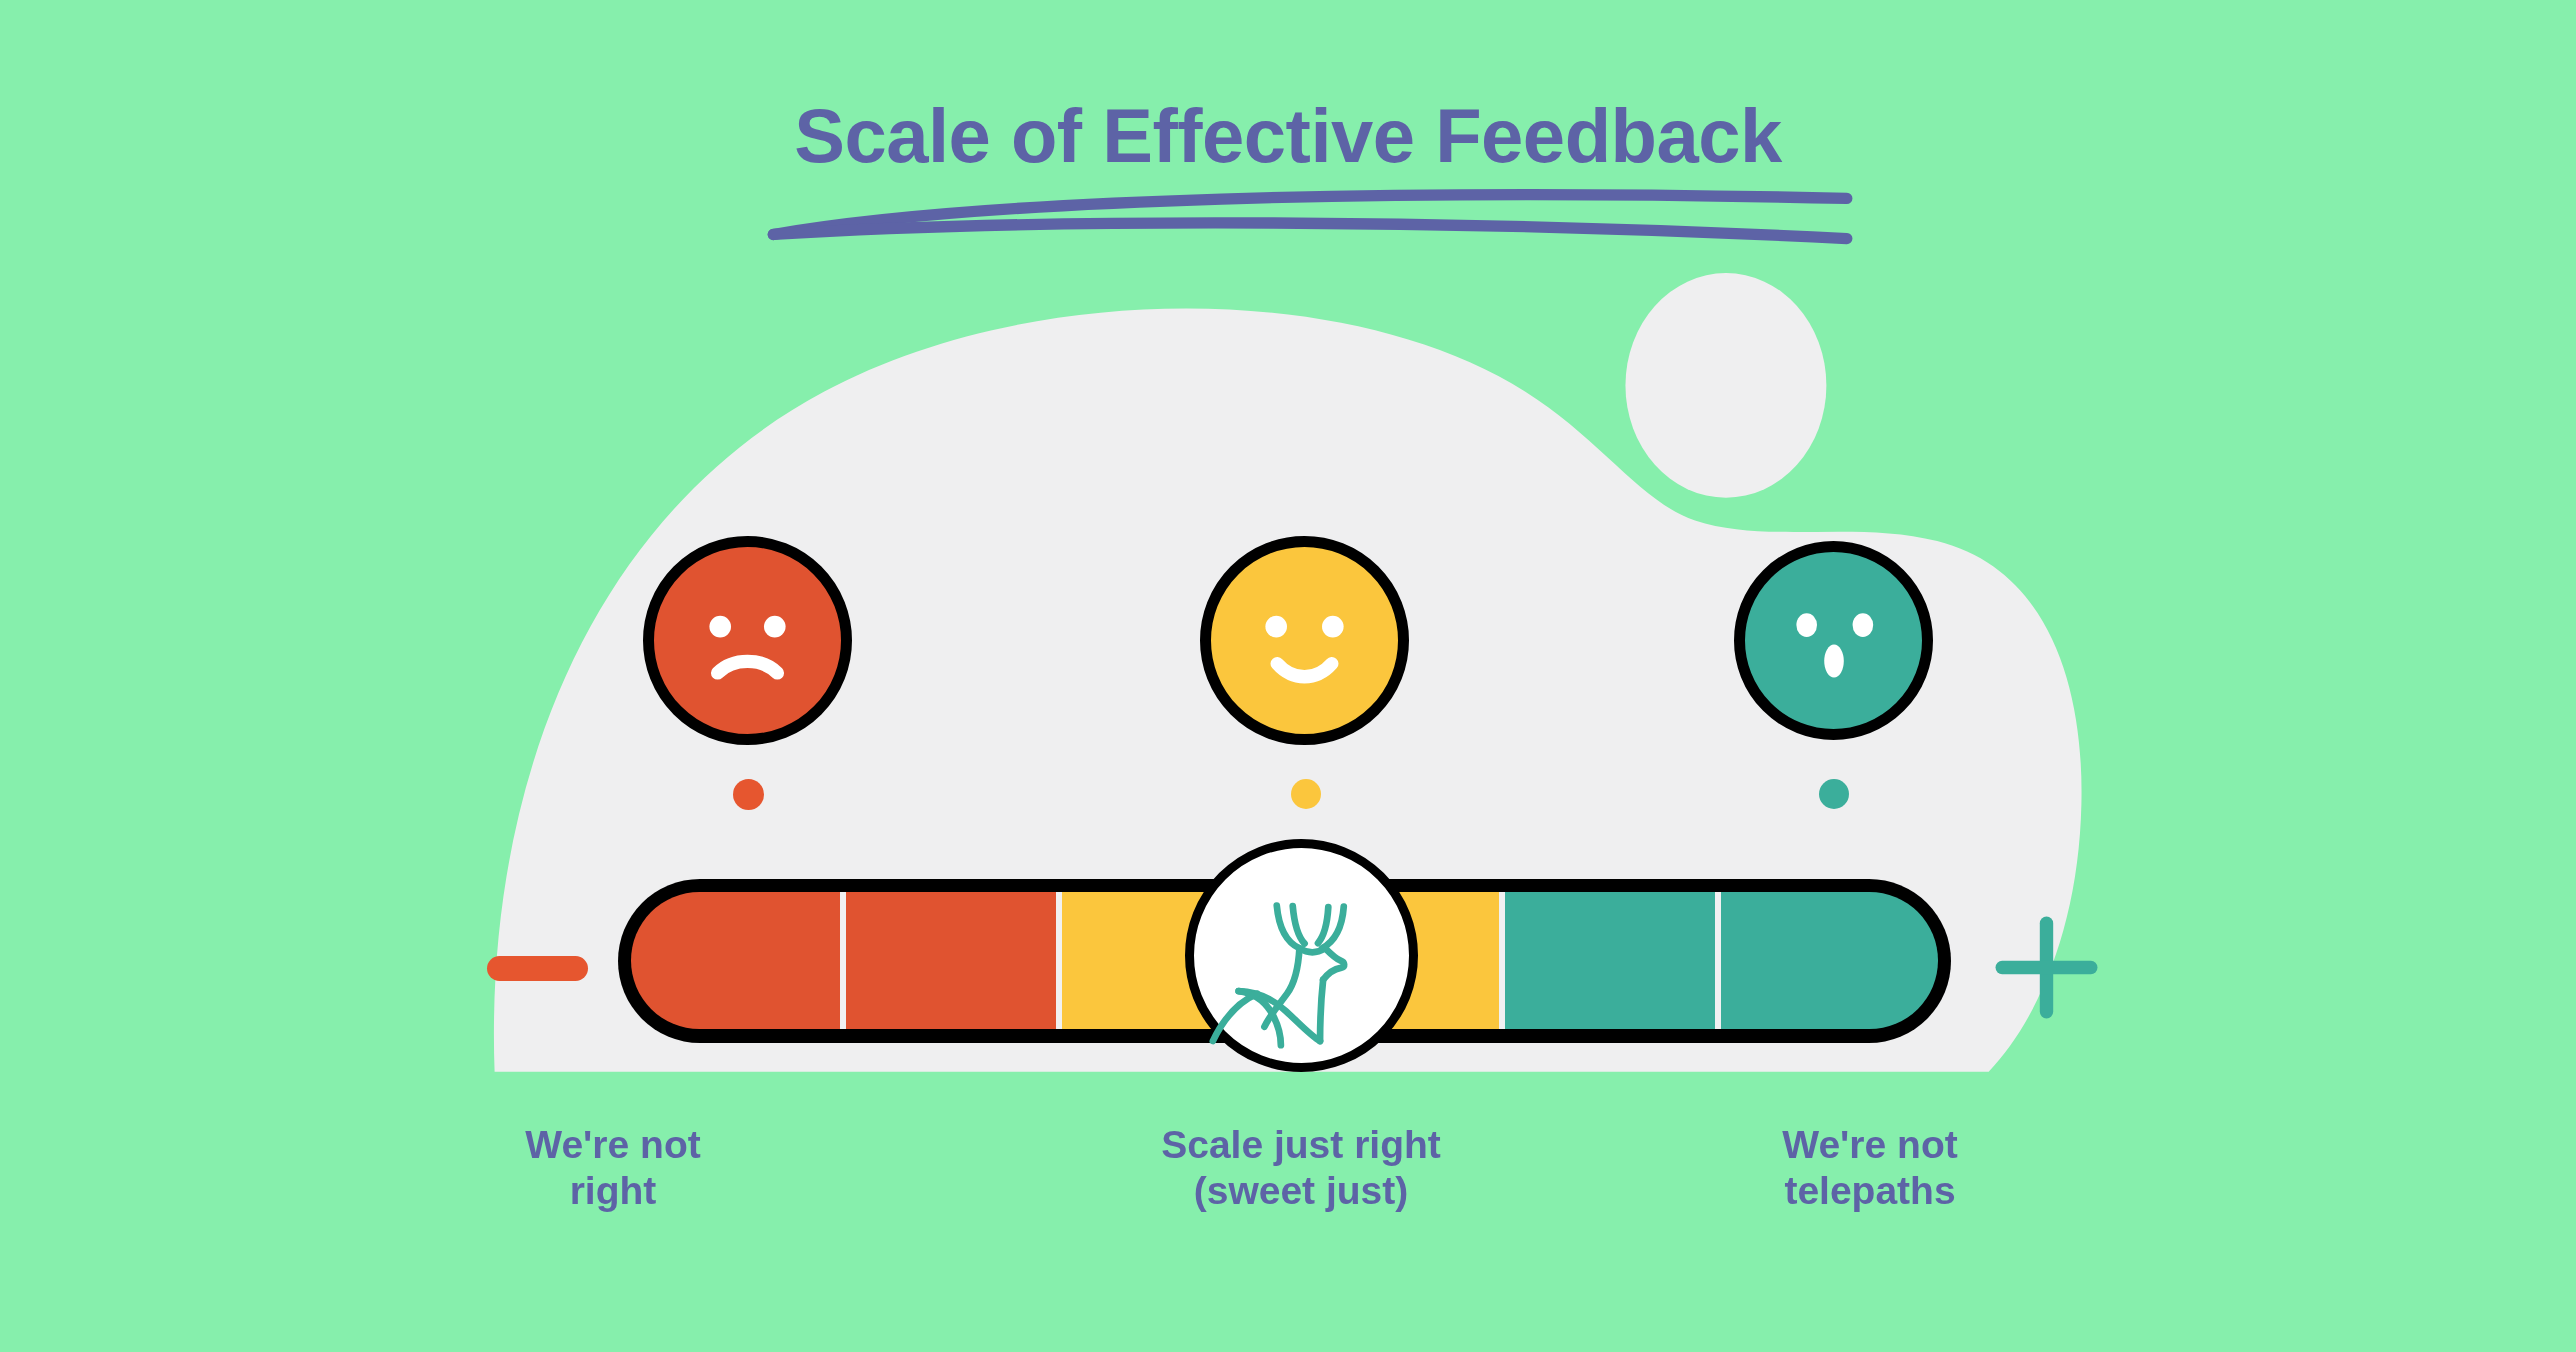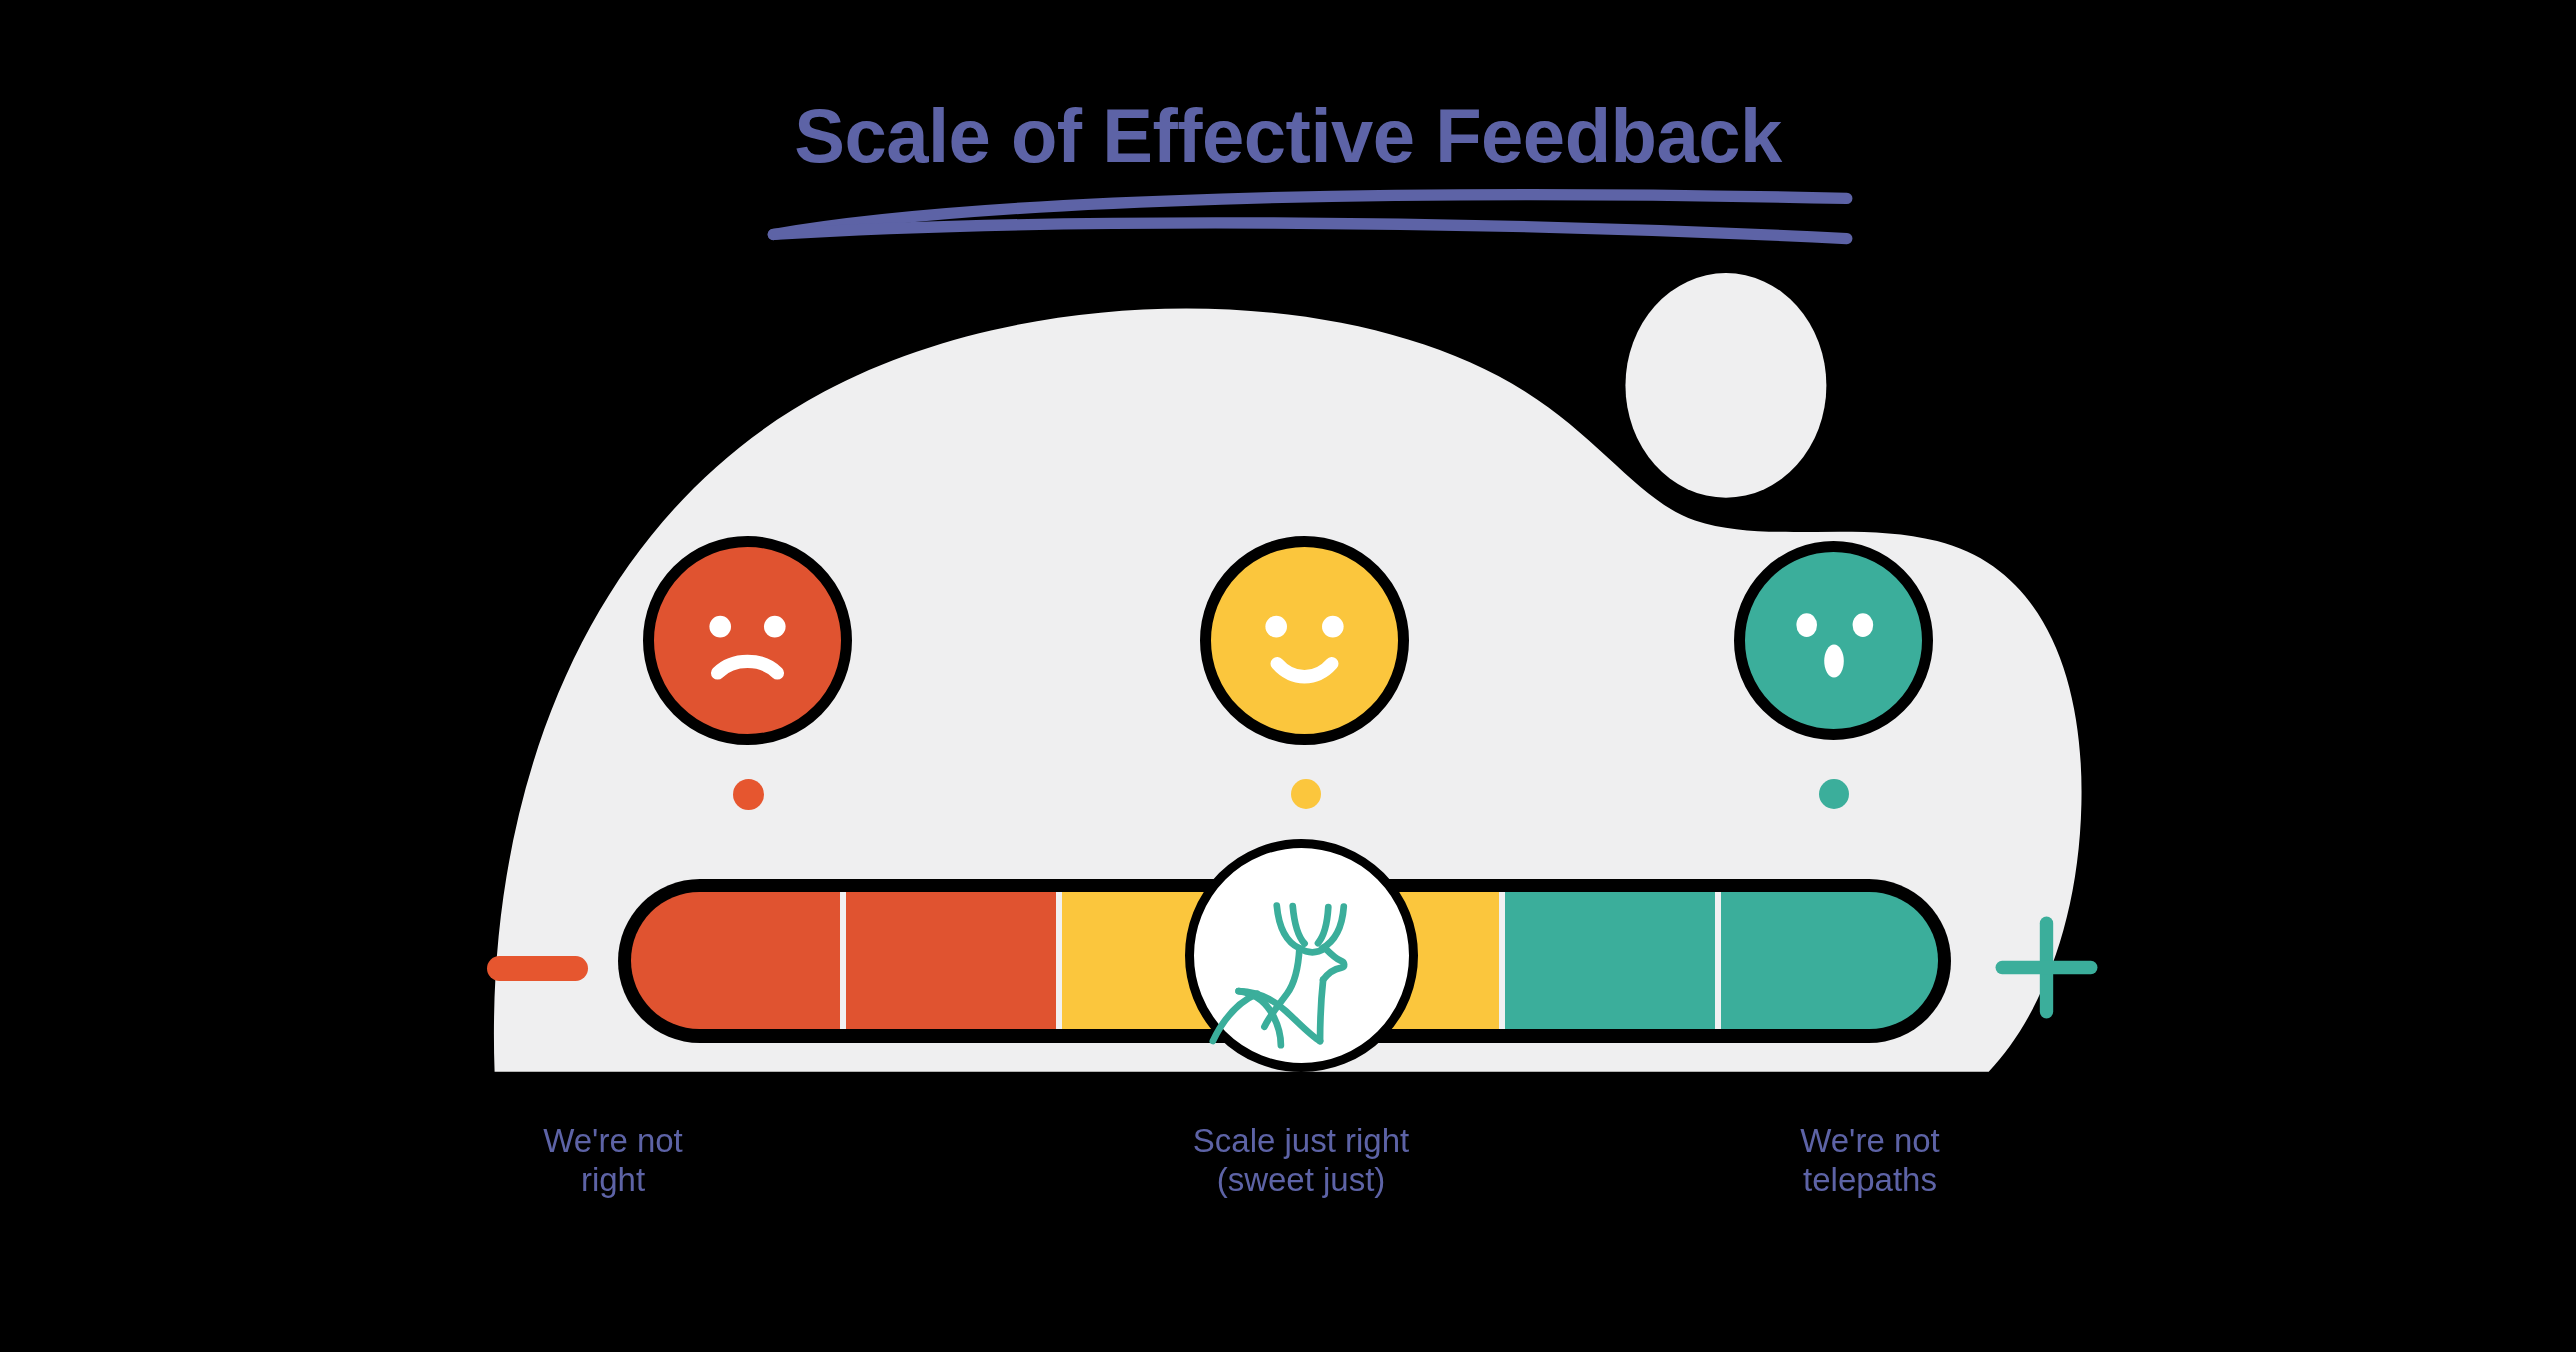--- a/index.html
+++ b/index.html
@@ -7,21 +7,21 @@
     padding: 0;
     background: #ffffff;
   }
   body {
     font-family: "Liberation Sans", sans-serif;
   }
   #stage {
     position: relative;
     width: 2576px;
     height: 1353px;
-    background: #000000;
+    background: #86efac;
     overflow: hidden;
   }
 
   
   .bg-layer {
     position: absolute;
     inset: 0;
     width: 2576px;
     height: 1353px;
   }
@@ -130,22 +130,22 @@
     background: #ffffff;
     border: 9.3px solid #000000;
     box-sizing: border-box;
   }
   .knob svg { position: absolute; left: -9.3px; top: -9.3px; }
 
   
   .caption {
     position: absolute;
     color: #5d63a6;
-    font-size: 33px;
-    font-weight: 400;
+    font-size: 39px;
+    font-weight: 700;
     line-height: 1.18;
     text-align: center;
   }
   .cap-left   { left: 448px;  top: 1122px; width: 330px; }
   .cap-center { left: 1082px; top: 1122px; width: 438px; }
   .cap-right  { left: 1705px; top: 1122px; width: 330px; }
 </style>
 </head>
 <body>
 

